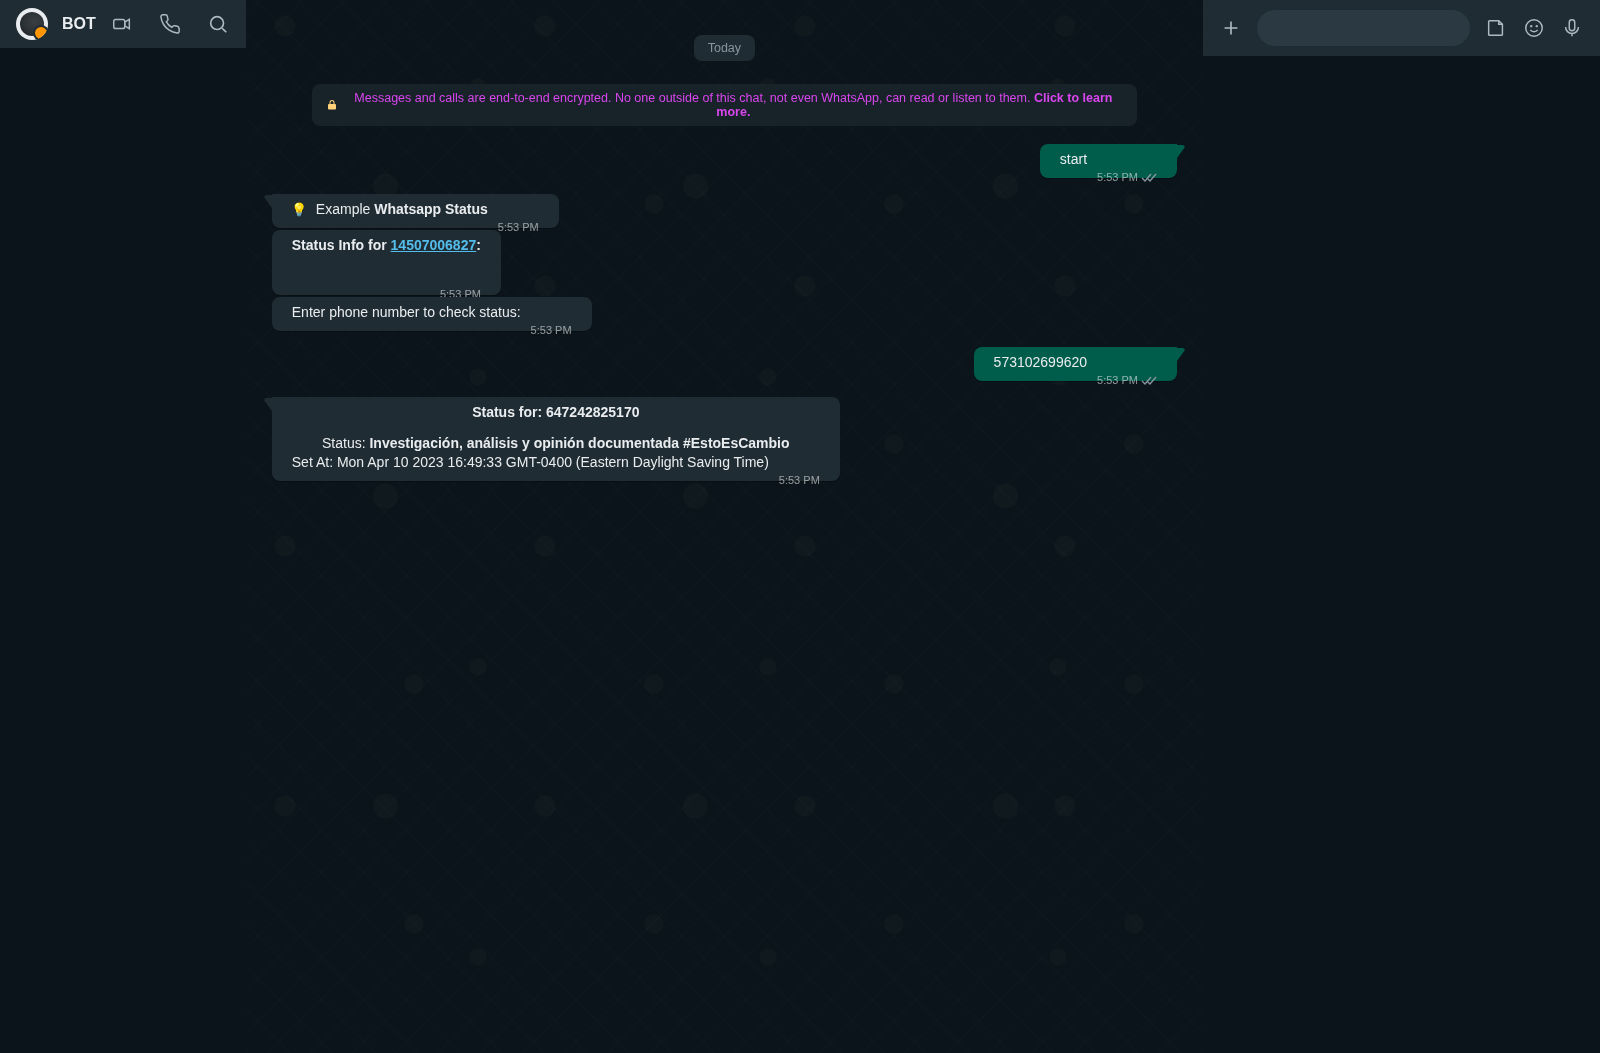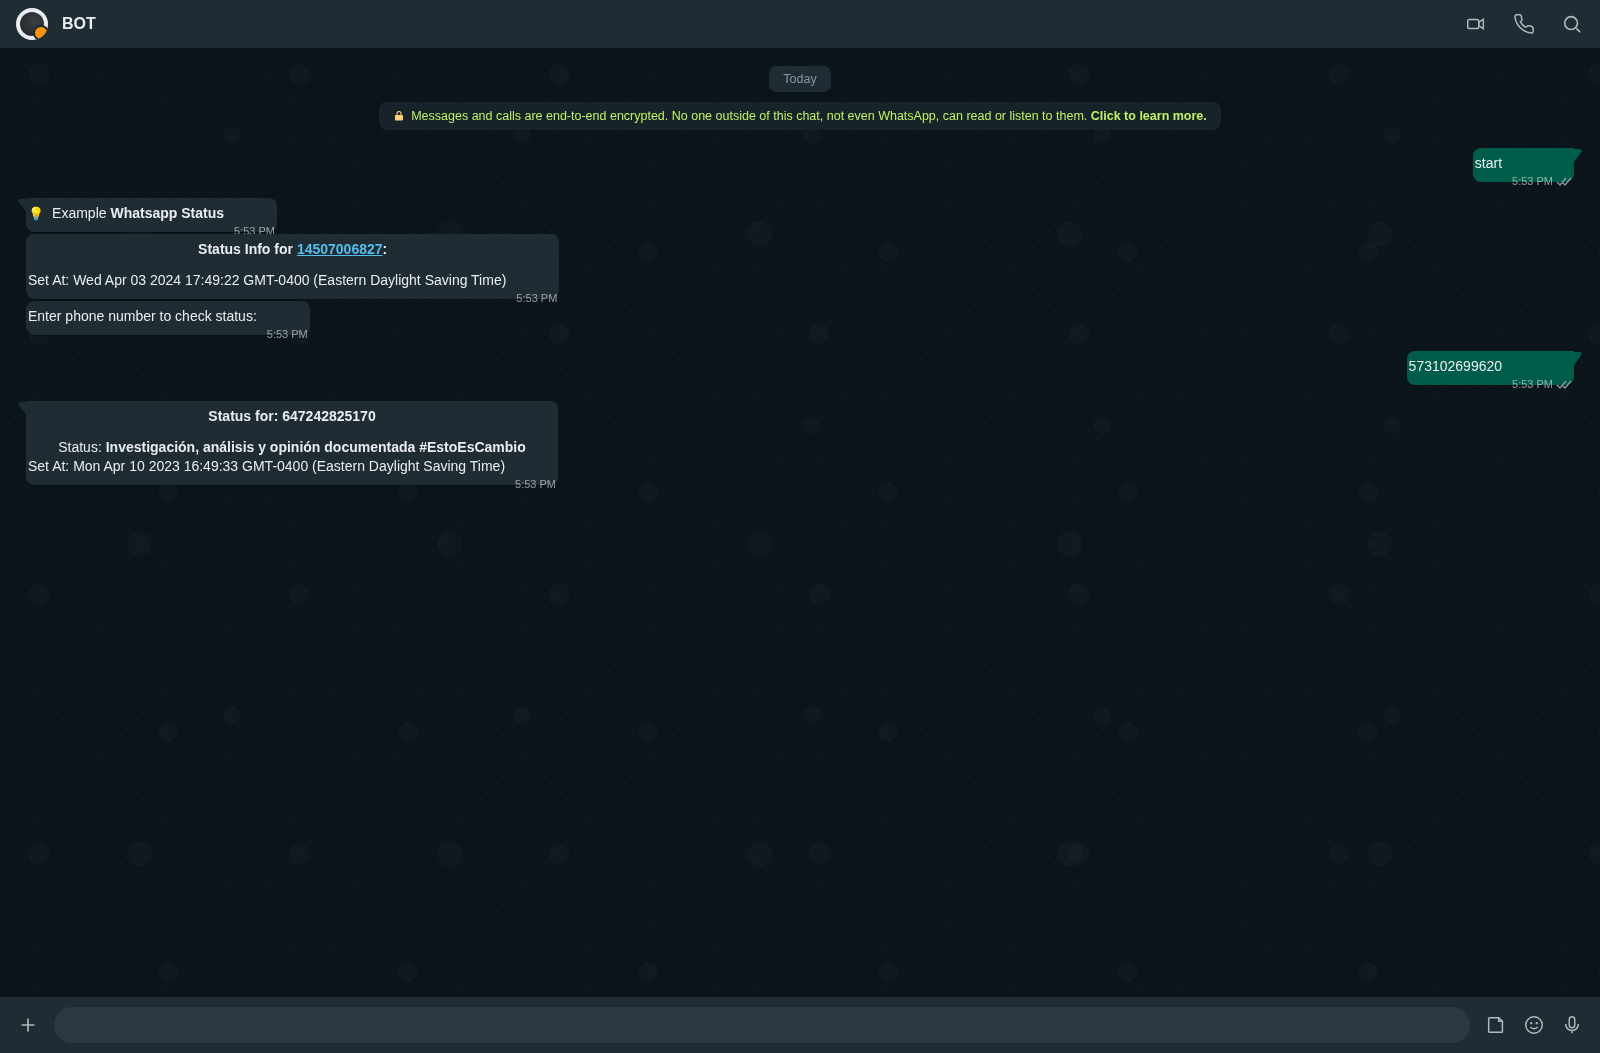--- a/index.html
+++ b/index.html
@@ -5,21 +5,20 @@
   * { box-sizing: border-box; margin: 0; padding: 0; }
   html, body { width: 100%; height: 100%; }
   body {
     font-family: -apple-system, BlinkMacSystemFont, "Segoe UI", Helvetica, Arial, sans-serif;
     background: #0b141a;
     color: #e9edef;
     overflow: hidden;
   }
   .app {
     display: flex;
-    flex-direction: column;
     width: 100%;
     height: 100vh;
   }
   
   .header {
     height: 48px;
     background: #202c33;
     display: flex;
     align-items: center;
     padding: 0 16px;
@@ -81,52 +80,52 @@
       radial-gradient(circle at 15% 10%, rgba(255,255,255,0.018) 0 10px, transparent 11px),
       radial-gradient(circle at 80% 30%, rgba(255,255,255,0.018) 0 8px, transparent 9px),
       radial-gradient(circle at 45% 60%, rgba(255,255,255,0.018) 0 12px, transparent 13px),
       radial-gradient(circle at 70% 85%, rgba(255,255,255,0.018) 0 9px, transparent 10px),
       repeating-linear-gradient(45deg, rgba(255,255,255,0.008) 0 2px, transparent 2px 30px),
       repeating-linear-gradient(-45deg, rgba(255,255,255,0.008) 0 2px, transparent 2px 30px);
     background-size: 260px 260px, 290px 290px, 310px 310px, 240px 240px, auto, auto;
     padding: 12px 20px 20px;
   }
 
-  .day-pill-wrap { text-align: center; margin: 6px 0; }
+  .day-pill-wrap { text-align: center; margin: 23px 0; }
   .day-pill {
     display: inline-block;
     background: #1f2c33;
     color: #8696a0;
     font-size: 12.5px;
     padding: 6px 14px;
     border-radius: 8px;
   }
 
   .encrypt-banner-wrap { text-align: center; margin: 10px 0 18px; }
   .encrypt-banner {
     display: inline-flex;
     align-items: center;
     background: #182229;
-    color: #bef264;
+    color: #d946ef;
     font-size: 12.5px;
     padding: 7px 14px;
     border-radius: 8px;
     max-width: 90%;
     gap: 6px;
   }
   .encrypt-banner .bold { font-weight: 700; }
   .lock-icon { width: 12px; height: 12px; flex-shrink: 0; fill: #ffd279; }
 
   .row { display: flex; margin: 2px 0; }
   .row.out { justify-content: flex-end; }
   .row.in { justify-content: flex-start; text-align: center; }
 
   .bubble {
     position: relative;
-    padding: 6px 2px 7px;
+    padding: 6px 20px 7px;
     border-radius: 8px;
     font-size: 14px;
     line-height: 19px;
     max-width: 65%;
     box-shadow: 0 1px 0.5px rgba(0,0,0,0.25);
   }
   .bubble.in {
     background: #202c33;
     color: #e9edef;
     border-top-left-radius: 0;
@@ -278,21 +277,20 @@
 
     <div class="row in">
       <div class="bubble in" style="border-top-left-radius:8px;">
         <div>
           <strong>
             <span>Status Info for </span><a href="#">14507006827</a><span>:</span>
           </strong>
         </div>
         <div style="height:12px"></div>
         <div>
-          <span>Set At: Wed Apr 03 2024 17:49:22 GMT-0400 (Eastern Daylight Saving Time)</span>
           <span class="meta">
             <span>5:53 PM</span>
           </span>
         </div>
       </div>
     </div>
 
     <div class="row in">
       <div class="bubble in" style="border-top-left-radius:8px;">
         <span>Enter phone number to check status:</span>

